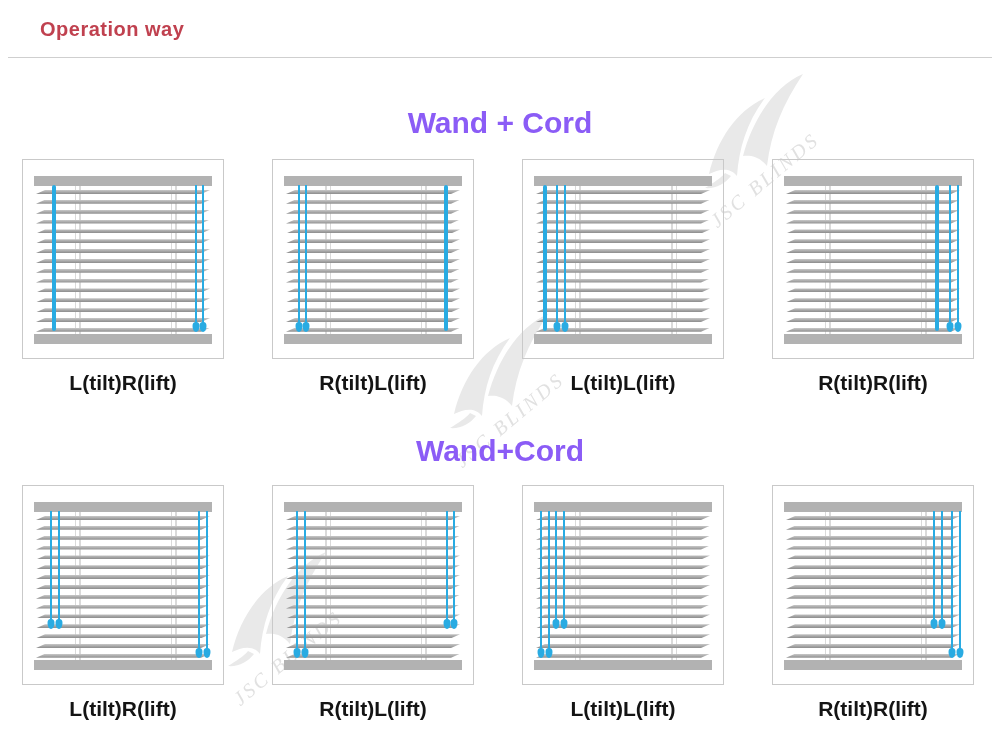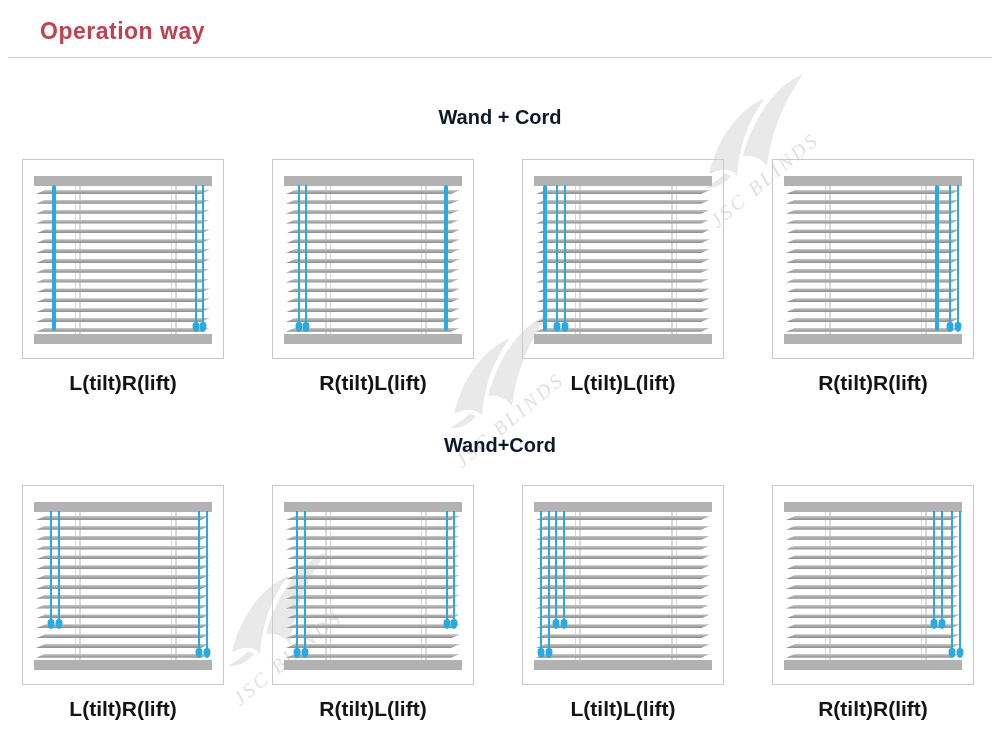--- a/index.html
+++ b/index.html
@@ -2,26 +2,26 @@
 <html><head>
 <meta charset="utf-8">
 <style>
   html,body { margin:0; padding:0; background:#fff; }
   .page {
     position:relative; width:1000px; height:729px; background:#ffffff;
     overflow:hidden; font-family:"Liberation Sans", sans-serif;
   }
   .page-title {
     position:absolute; left:40px; top:18px; z-index:1;
-    font-size:23px; font-weight:bold; color:#c0414f; letter-spacing:0.5px;
+    font-size:20px; font-weight:bold; color:#c0414f; letter-spacing:0.5px;
   }
   .divider { position:absolute; left:8px; right:8px; top:57px; height:1px; background:#cfcfcf; z-index:1; }
   .section-heading {
     position:absolute; width:100%; text-align:center; z-index:1;
-    font-size:20px; font-weight:bold; color:#0f172a;
+    font-size:30px; font-weight:bold; color:#8b5cf6;
   }
   #heading-1 { top:106px; }
   #heading-2 { top:434px; }
   .row { position:absolute; left:22px; display:flex; gap:48px; z-index:1; }
   #row-1 { top:159px; }
   #row-2 { top:485px; }
   .card { width:202px; }
   .blind { position:relative; width:200px; height:198px; border:1px solid #c9c9c9; background:transparent; }
   .rail { position:absolute; left:11px; right:11px; height:10px; background:#b2b2b2; }
   .headrail { top:16px; }

